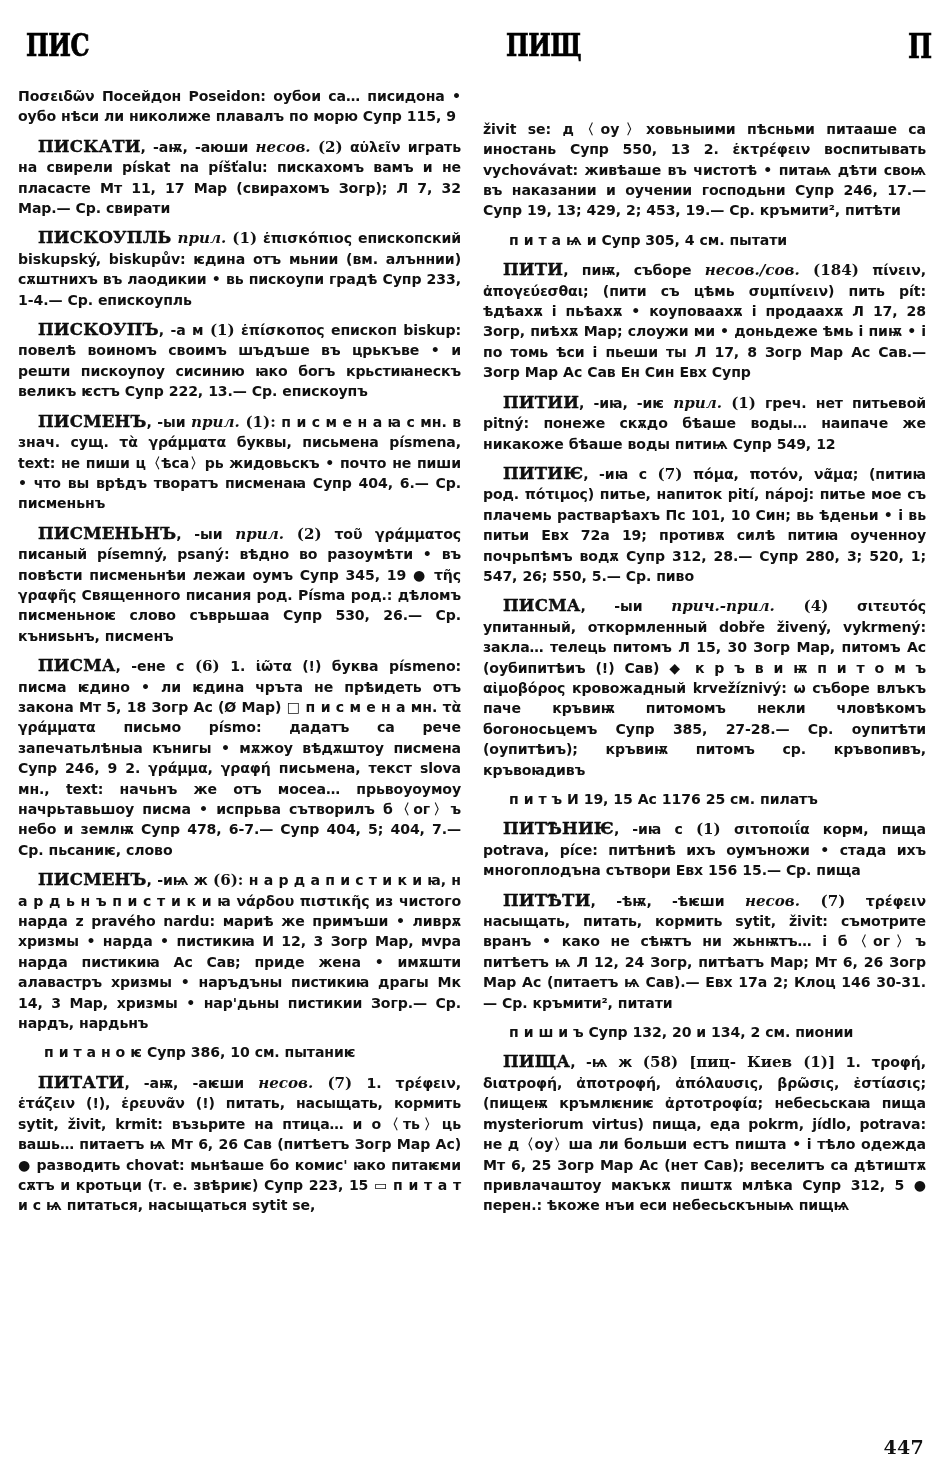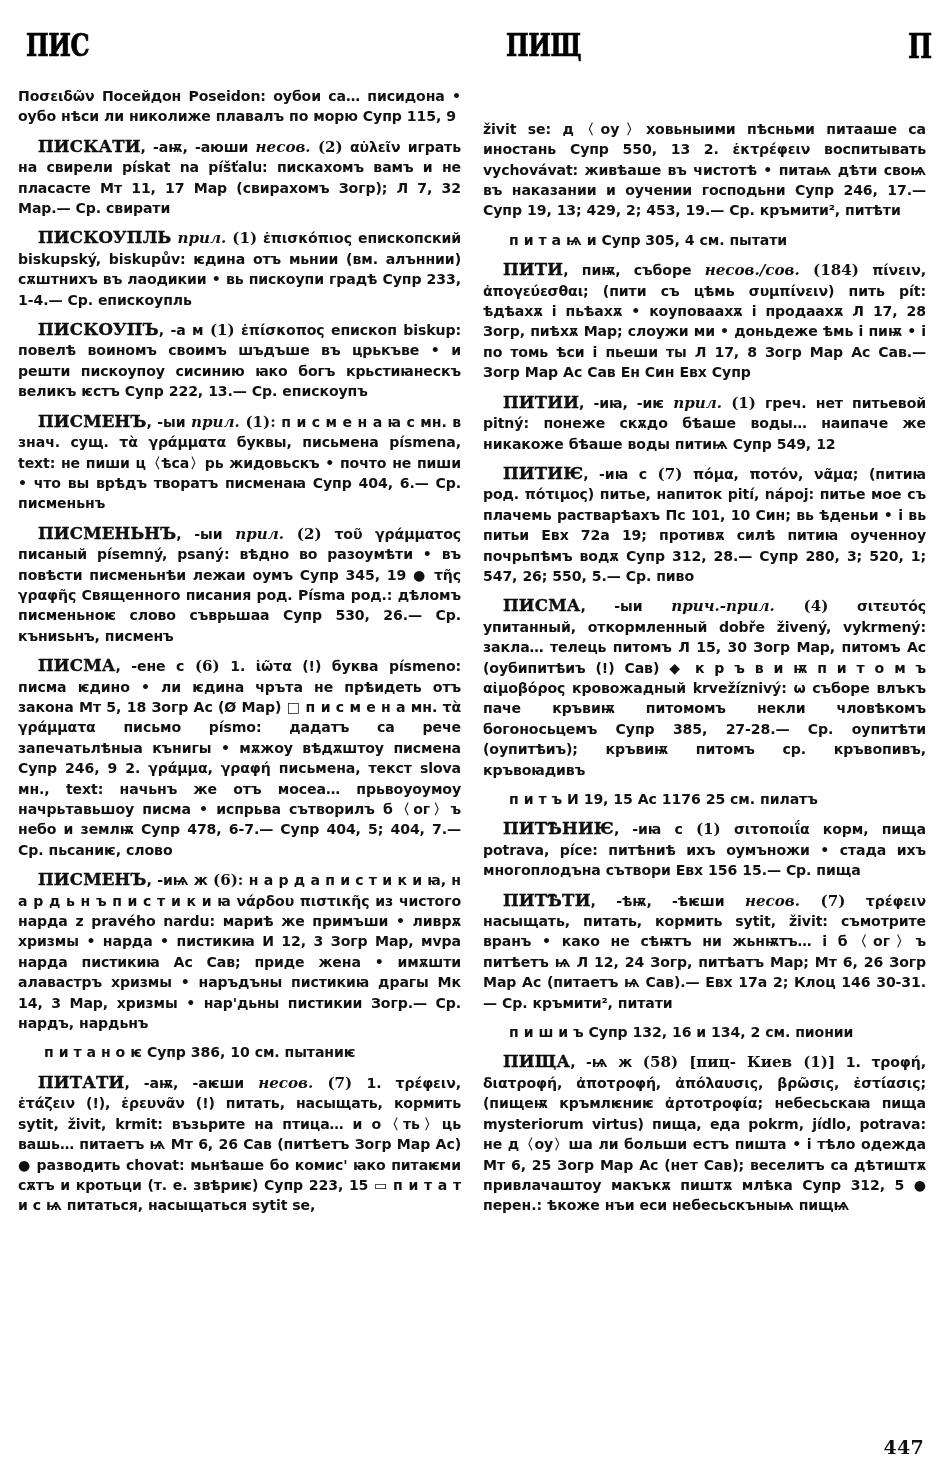--- a/index.html
+++ b/index.html
@@ -236,21 +236,21 @@
 
       <p class="entry indent">
         <span class="hw">ПИТѢТИ</span><span class="ocs">, -ѣѭ, -ѣѥши</span>
         <span class="bit">несов.</span>
         <span class="bd">(7)</span>
         <span class="ocs">τρέφειν насыщать, питать, кормить sytit, živit: съмотрите вранъ • како не сѣѭтъ ни жьнѭтъ… і б〈ог〉ъ питѣетъ ѩ Л 12, 24 Зогр, питѣатъ Мар; Мт 6, 26 Зогр Мар Ас (питаетъ ѩ Сав).— Евх 17а 2; Клоц 146 30-31.— Ср. кръмити², питати</span>
       </p>
 
 
       <p class="entry subref">
-        <span class="ocs">п и ш и ъ Супр 132, 16 и 134, 2 см. пионии</span>
+        <span class="ocs">п и ш и ъ Супр 132, 20 и 134, 2 см. пионии</span>
       </p>
 
       <p class="entry indent">
         <span class="hw">ПИЩА</span><span class="ocs">, -ѩ ж</span>
         <span class="bit"></span>
         <span class="bd">(58) [пиц- Киев (1)]</span>
         <span class="ocs">1. τροφή, διατροφή, ἀποτροφή, ἀπόλαυσις, βρῶσις, ἑστίασις; (пищеѭ кръмлѥниѥ ἀρτοτροφία; небесьскаꙗ пища mysteriorum virtus) пища, еда pokrm, jídlo, potrava: не д〈оу〉ша ли больши естъ пишта • і тѣло одежда Мт 6, 25 Зогр Мар Ас (нет Сав); веселитъ са дѣтиштѫ привлачаштоу макъкѫ пиштѫ млѣка Супр 312, 5 ● перен.: ѣкоже нъи еси небесьскъныѩ пищѩ</span>
       </p>
 
     </div>

